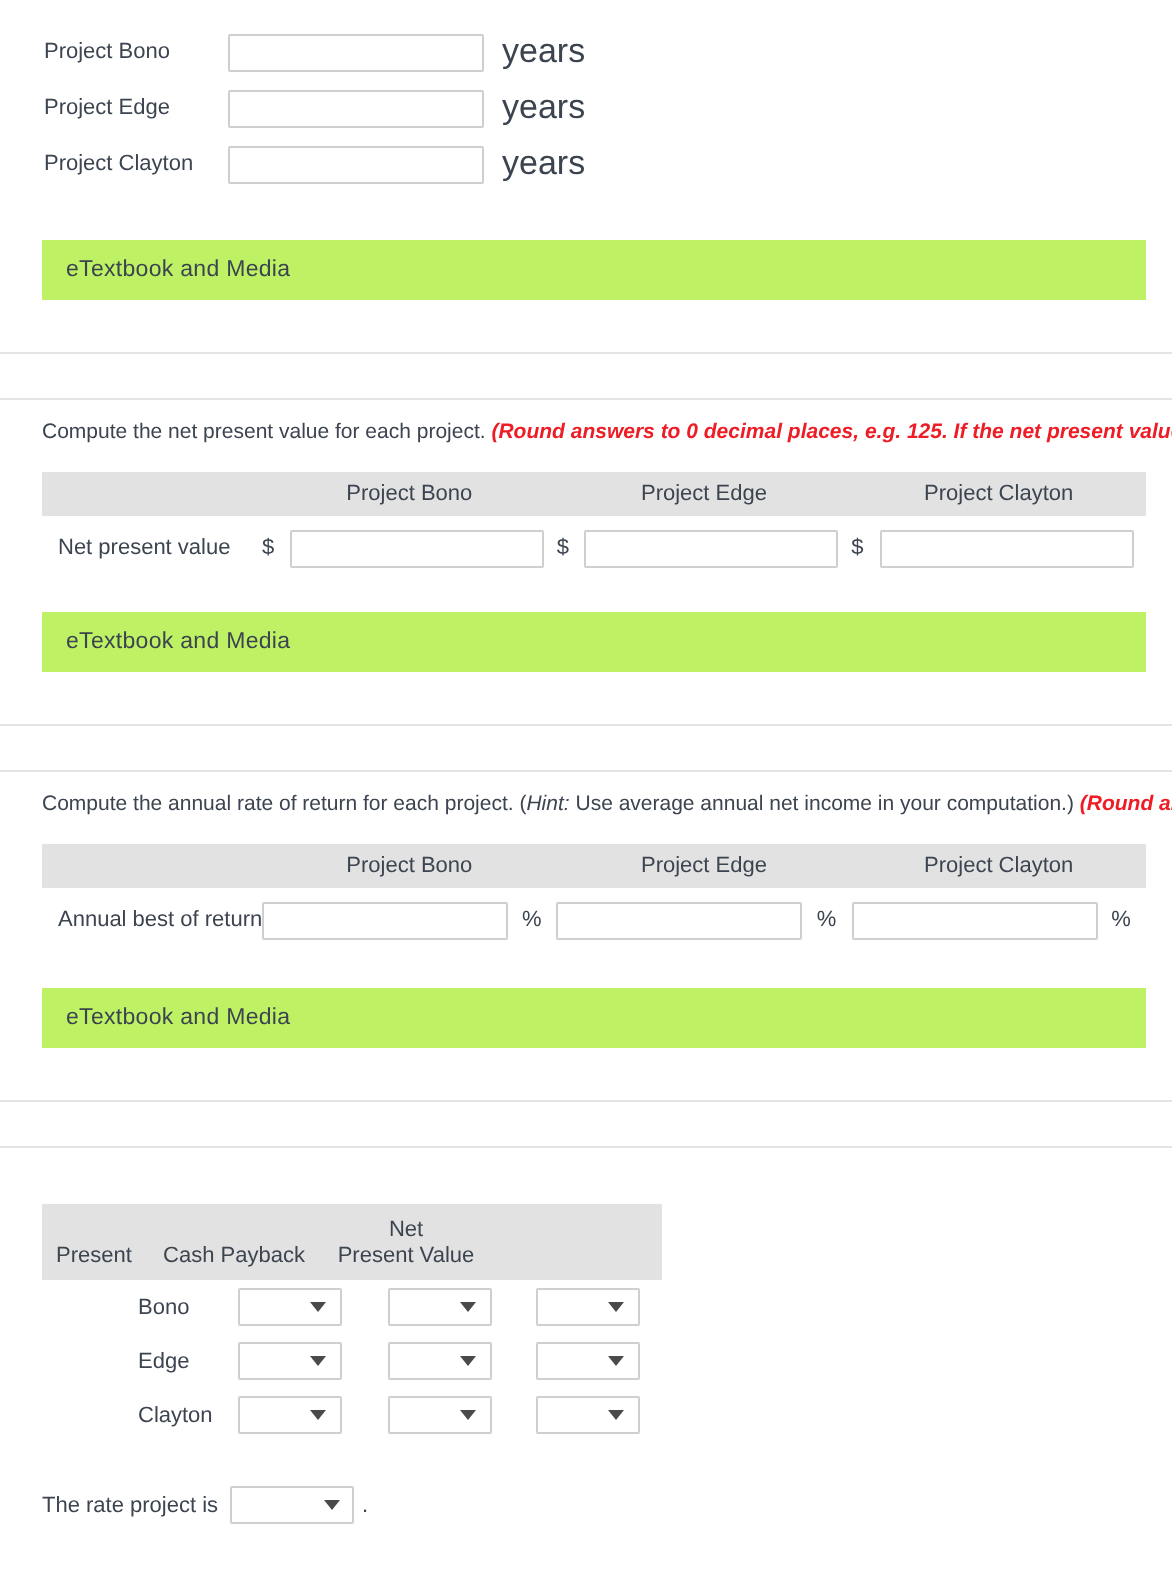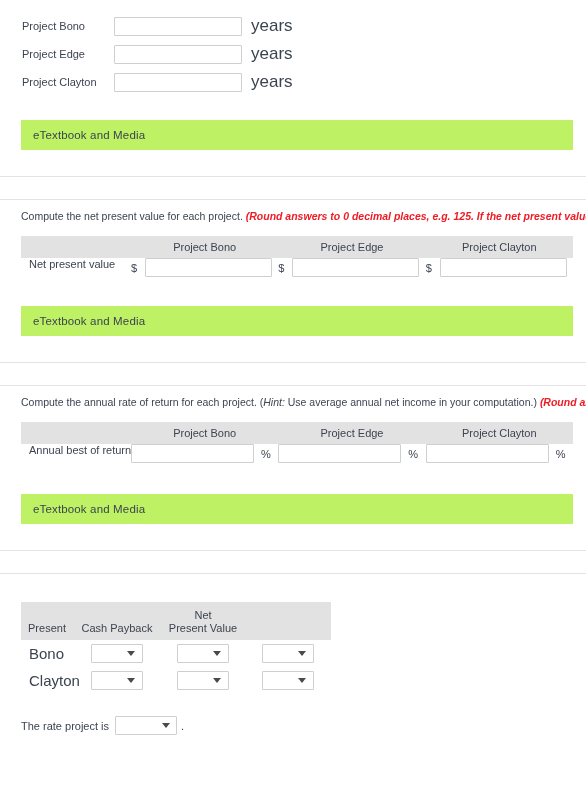--- a/index.html
+++ b/index.html
@@ -99,21 +99,21 @@
   }
   .dt-head .c-label { width: 110px; }
   .dt-head .c-col {
     flex: 1;
     text-align: center;
     font-size: 11px;
     color: #3c4450;
   }
   .dt-body {
     display: flex;
-    align-items: flex-start;
+    align-items: center;
     height: 32px;
   }
   .dt-body .c-label {
     width: 110px;
     padding-left: 8px;
     font-size: 11px;
     color: #3c4450;
     white-space: nowrap;
   }
   .dt-cell {
@@ -166,22 +166,23 @@
   .rh-arr     { width: 86px; }
 
   .rank-row {
     display: flex;
     align-items: center;
     height: 27px;
   }
   .rank-row .rc-name {
     width: 52px;
     padding-left: 8px;
-    font-size: 15px;
-    color: #3c4450;
+    font-size: 11px;
+    color: #3c4450;
+    margin-left: 40px;
   }
   .rank-row .rc-sel { display: flex; justify-content: center; }
   .rc-payback { width: 88px; }
   .rc-npv     { width: 84px; }
   .rc-arr     { width: 86px; }
 
   .select-box {
     position: relative;
     border: 1px solid #cfcfcf;
     background: #fff;
@@ -378,20 +379,41 @@
           </div>
         </div>
         <div class="rc-sel rc-arr">
           <div class="select-box">
             <span></span>
             <span class="caret"></span>
           </div>
         </div>
       </div>
 
+      <div class="rank-row">
+        <div class="rc-name">Edge</div>
+        <div class="rc-sel rc-payback">
+          <div class="select-box">
+            <span></span>
+            <span class="caret"></span>
+          </div>
+        </div>
+        <div class="rc-sel rc-npv">
+          <div class="select-box">
+            <span></span>
+            <span class="caret"></span>
+          </div>
+        </div>
+        <div class="rc-sel rc-arr">
+          <div class="select-box">
+            <span></span>
+            <span class="caret"></span>
+          </div>
+        </div>
+      </div>
 
       <div class="rank-row">
         <div class="rc-name">Clayton</div>
         <div class="rc-sel rc-payback">
           <div class="select-box">
             <span></span>
             <span class="caret"></span>
           </div>
         </div>
         <div class="rc-sel rc-npv">

